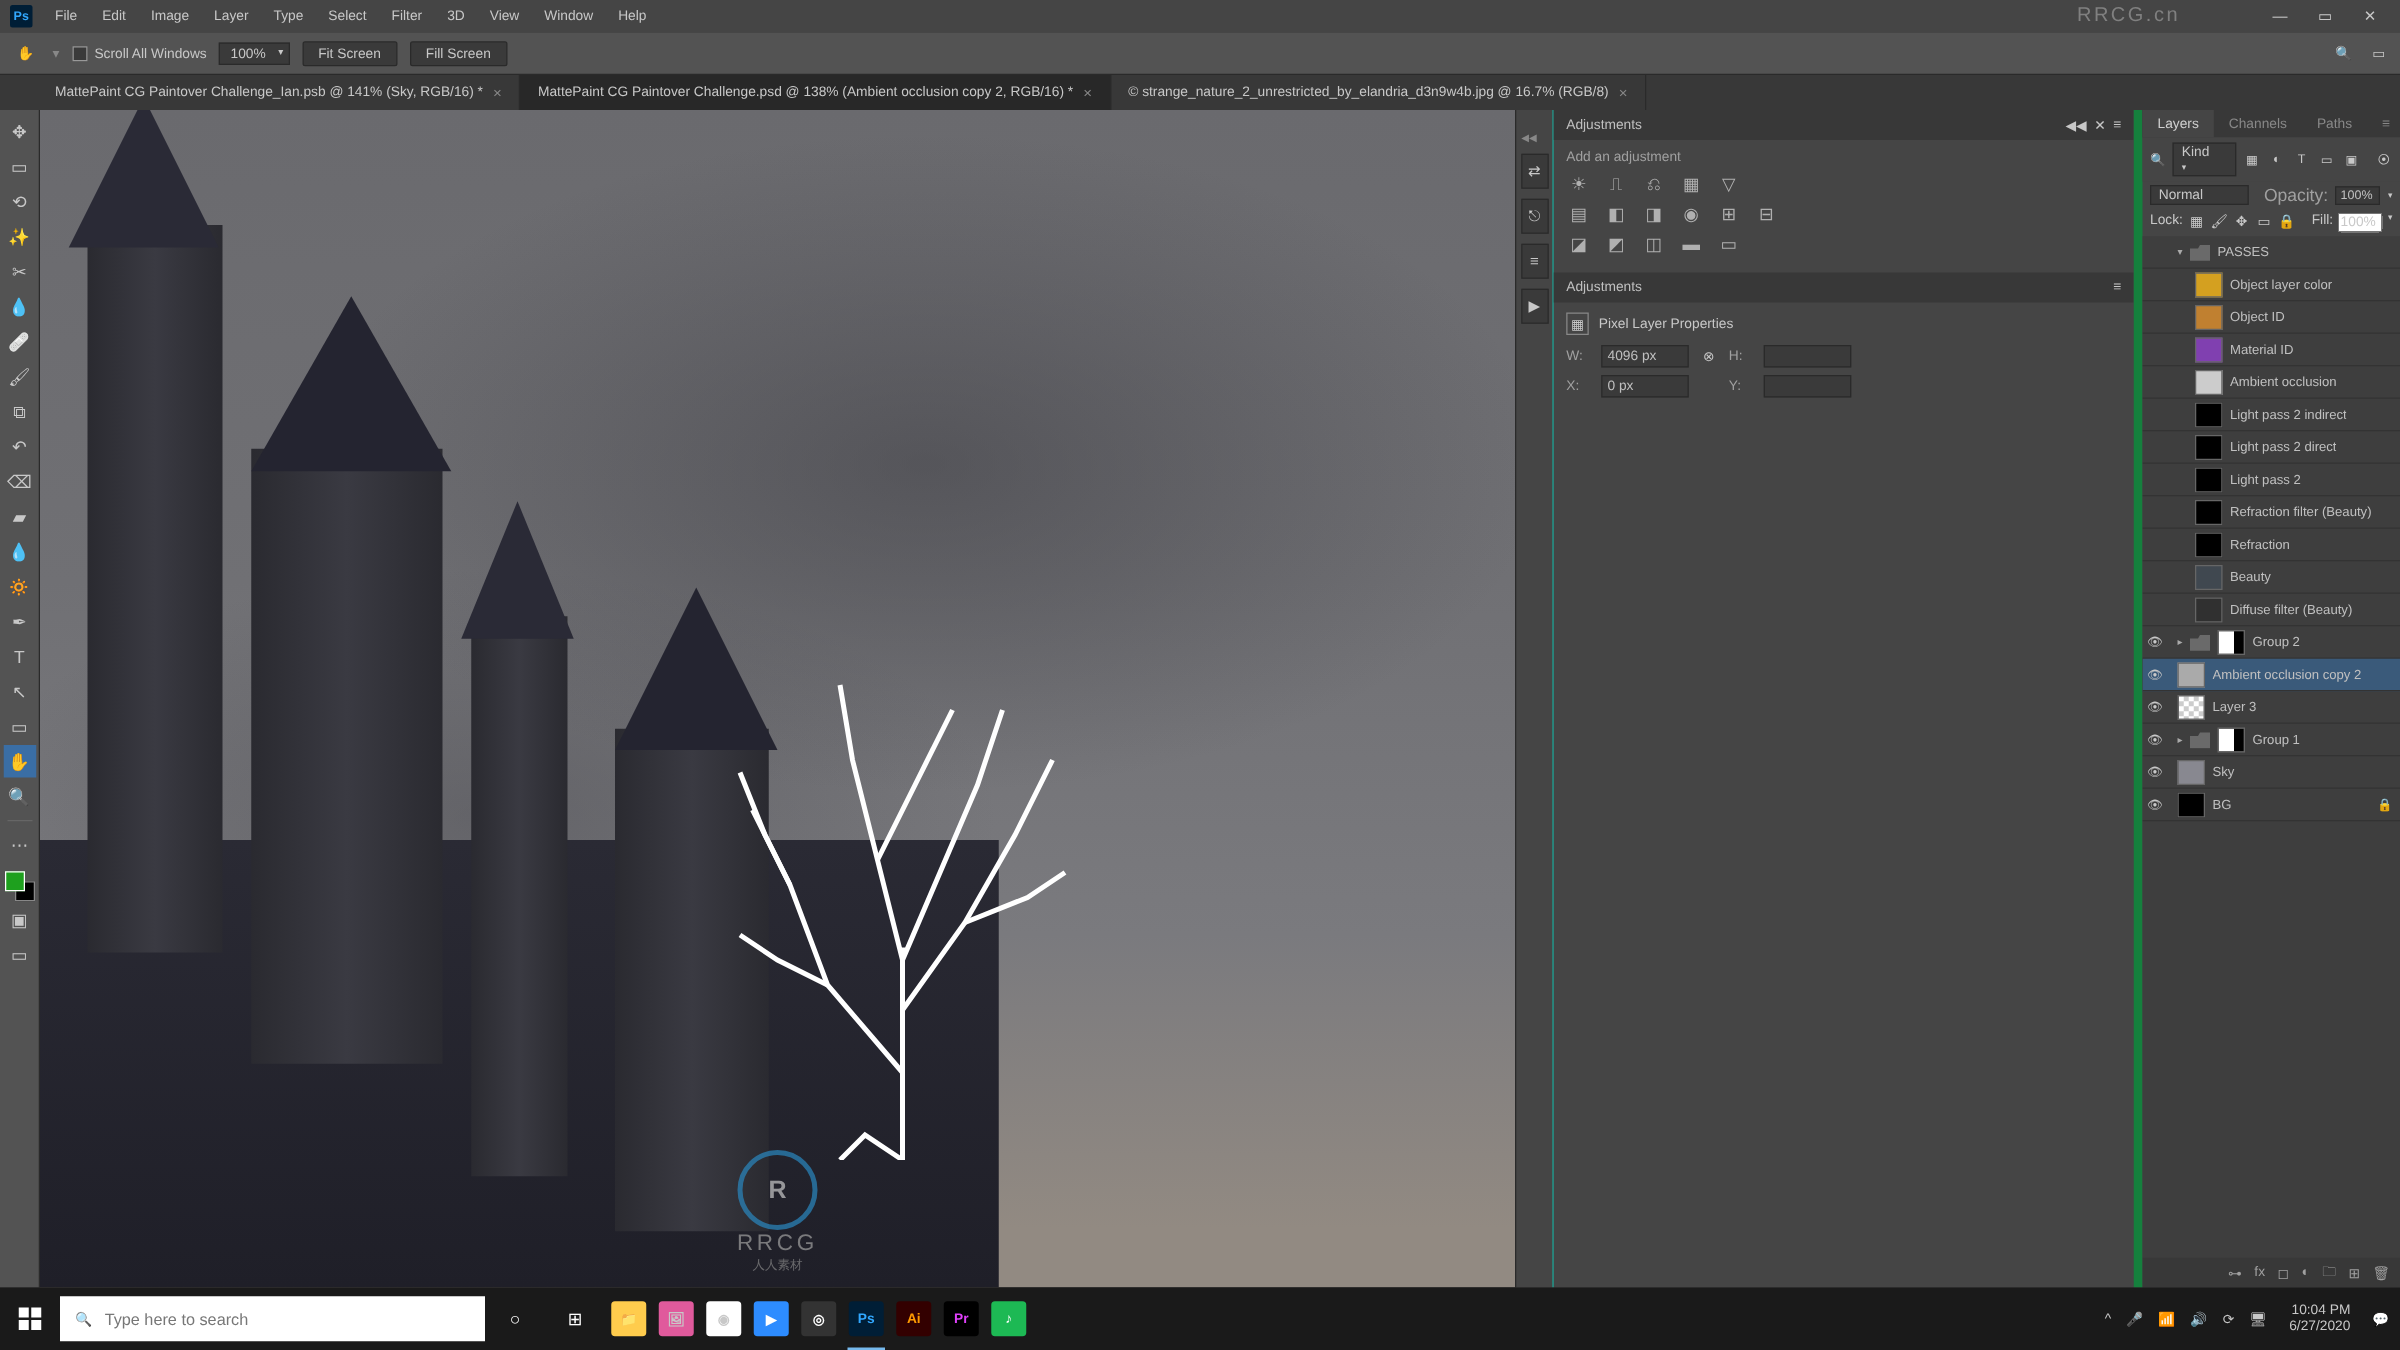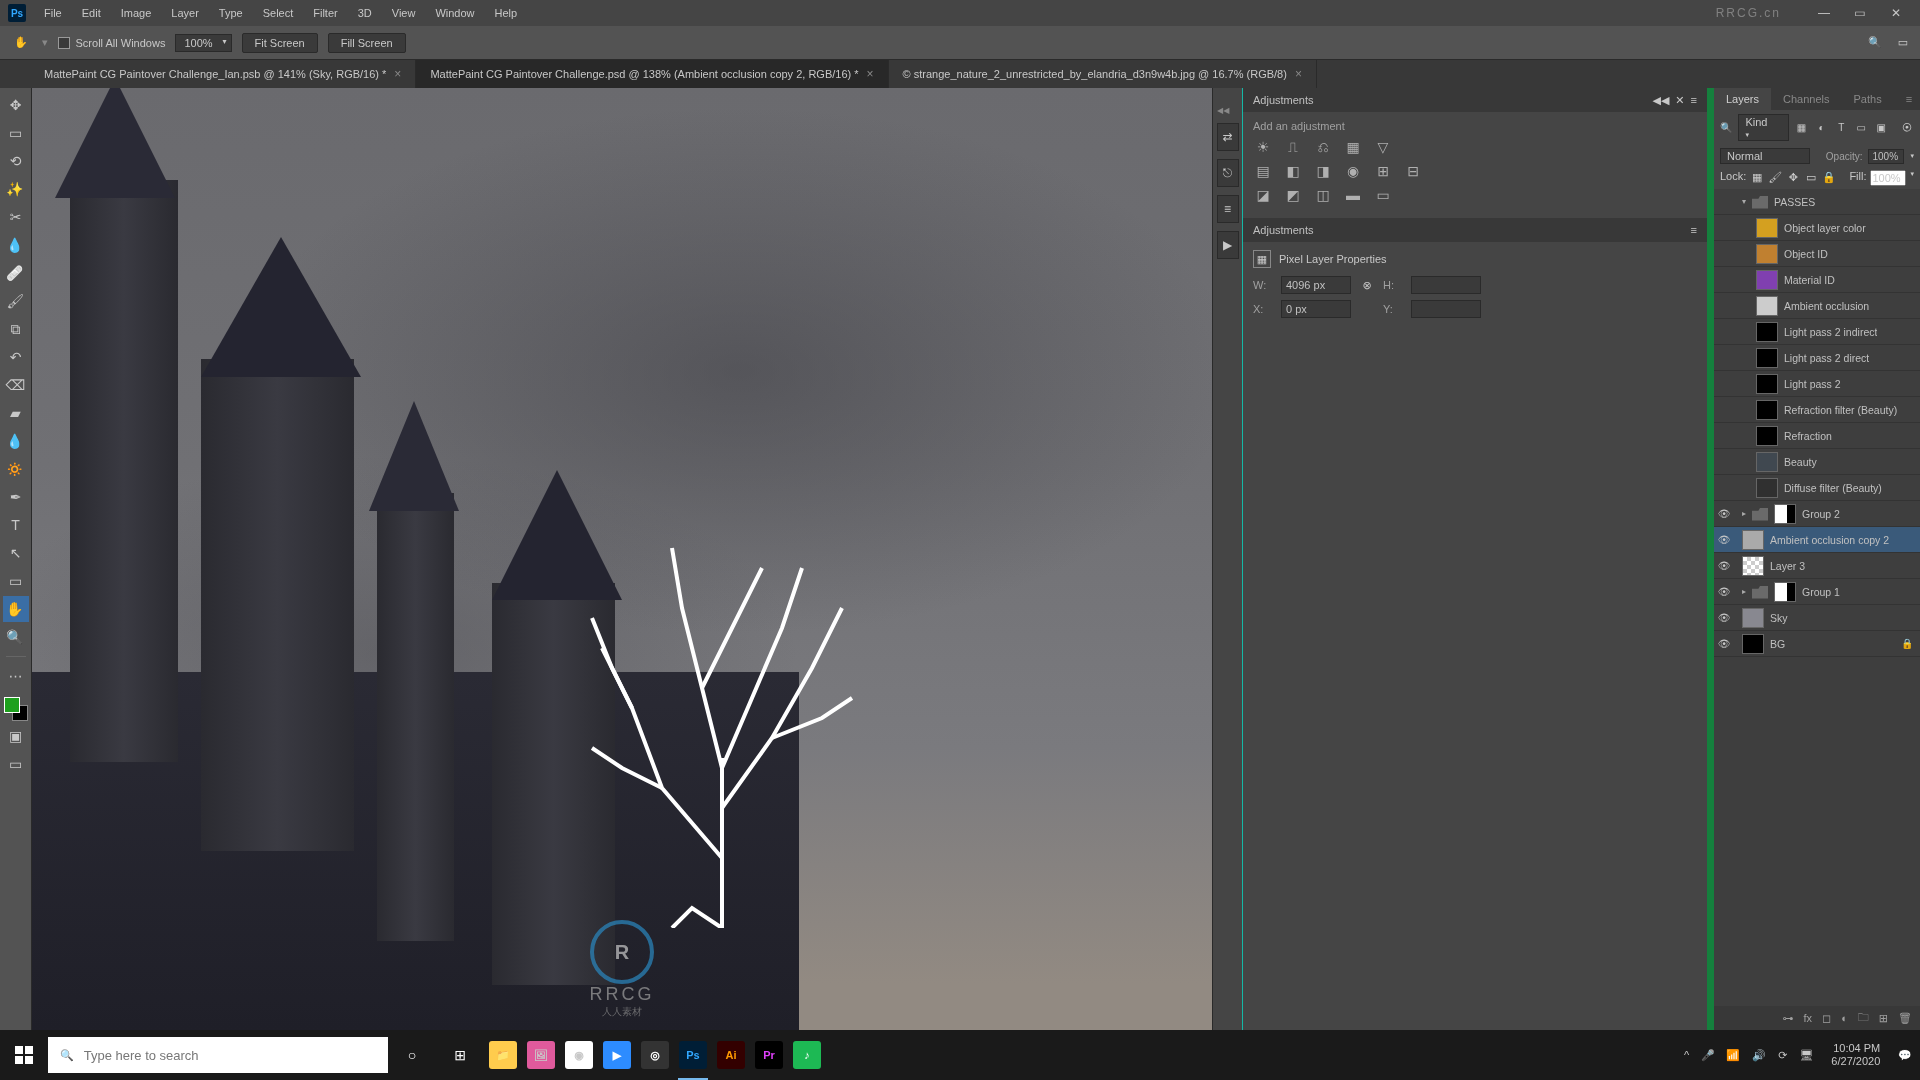--- a/index.html
+++ b/index.html
@@ -4,21 +4,21 @@
 <style>
 * { margin: 0; padding: 0; box-sizing: border-box; font-family: "Segoe UI", Tahoma, sans-serif; font-size: 11px; color: #c8c8c8; user-select: none; }
 body { width: 1920px; height: 1080px; background: #323232; overflow: hidden; position: relative; }
 
 
 .menubar { height: 26px; background: #454545; display: flex; align-items: center; padding: 0 8px; gap: 4px; }
 .menubar .ps-logo { width: 18px; height: 18px; background: #001e36; color: #31a8ff; display: flex; align-items: center; justify-content: center; font-weight: bold; font-size: 10px; border-radius: 2px; margin-right: 6px; }
 .menubar .menu-item { padding: 4px 8px; cursor: default; }
 .menubar .spacer { flex: 1; }
 .menubar .win-ctrl { width: 32px; height: 18px; display: flex; align-items: center; justify-content: center; font-size: 12px; }
-.menubar .watermark { color: #808080; letter-spacing: 2px; font-size: 12px; margin-right: 23px; }
+.menubar .watermark { color: #808080; letter-spacing: 2px; font-size: 16px; margin-right: 60px; }
 
 
 .optionsbar { height: 34px; background: #535353; display: flex; align-items: center; padding: 0 10px; gap: 10px; border-bottom: 1px solid #2a2a2a; }
 .optionsbar .tool-icn { width: 22px; height: 22px; display: flex; align-items: center; justify-content: center; }
 .optionsbar .chk { display: flex; align-items: center; gap: 6px; }
 .optionsbar .chk-box { width: 12px; height: 12px; border: 1px solid #999; background: #3a3a3a; }
 .optionsbar .zoom-sel { background: #3a3a3a; border: 1px solid #2a2a2a; padding: 2px 18px 2px 8px; position: relative; }
 .optionsbar .btn { background: #3a3a3a; border: 1px solid #2a2a2a; padding: 3px 12px; border-radius: 2px; }
 .optionsbar .right { position: absolute; right: 8px; display: flex; gap: 10px; }
 .optionsbar .right span { width: 18px; height: 18px; display: flex; align-items: center; justify-content: center; }
@@ -73,21 +73,21 @@
 
 .layercol { width: 213px; background: #454545; border-left: 7px solid #15803d; display: flex; flex-direction: column; }
 .layer-tabs { height: 22px; background: #383838; display: flex; align-items: stretch; }
 .layer-tabs .lt { padding: 0 12px; display: flex; align-items: center; color: #888; }
 .layer-tabs .lt.active { background: #454545; color: #d0d0d0; }
 .layer-filter { padding: 4px 6px; display: flex; align-items: center; gap: 6px; background: #454545; }
 .layer-filter .sel { background: #3a3a3a; border: 1px solid #2a2a2a; padding: 1px 14px 1px 6px; font-size: 10px; }
 .layer-filter .fi { width: 14px; height: 14px; display: flex; align-items: center; justify-content: center; font-size: 10px; }
 .layer-blend { padding: 3px 6px; display: flex; align-items: center; gap: 6px; }
 .layer-blend .sel { background: #3a3a3a; border: 1px solid #2a2a2a; padding: 1px 6px; width: 90px; font-size: 10px; }
-.layer-blend .small { font-size: 10px; color: #a0a0a0; }
+.layer-blend .small { font-size: 14px; color: #a0a0a0; }
 .layer-blend input { background: #3a3a3a; border: 1px solid #2a2a2a; width: 36px; padding: 1px 3px; font-size: 10px; color: #c0c0c0; }
 .layer-lock { padding: 3px 6px; display: flex; align-items: flex-start; gap: 4px; font-size: 10px; }
 .layer-lock .li { width: 14px; height: 14px; display: flex; align-items: center; justify-content: center; }
 
 .layer-list { flex: 1; overflow: auto; background: #3e3e3e; }
 .layer { display: flex; align-items: center; height: 26px; border-bottom: 1px solid #333; }
 .layer.sel { background: #3a5a7a; }
 .layer .vis { width: 20px; display: flex; align-items: center; justify-content: center; font-size: 10px; }
 .layer .indent { display: inline-block; }
 .layer .tw { width: 10px; font-size: 8px; color: #aaa; }

